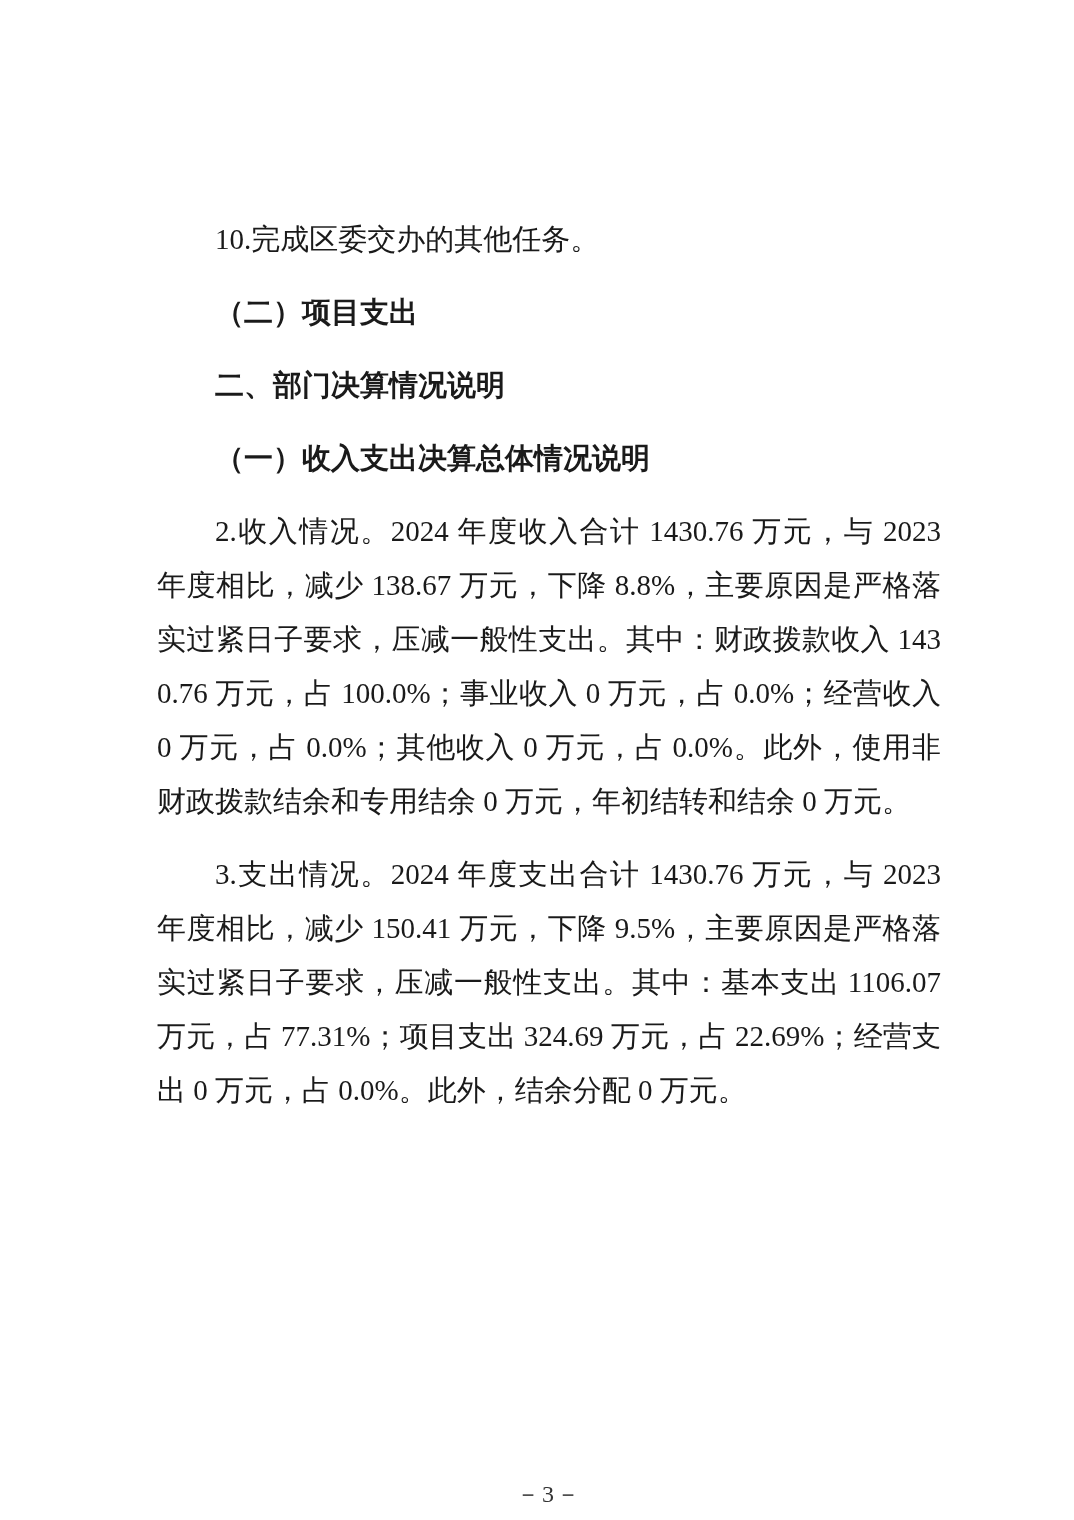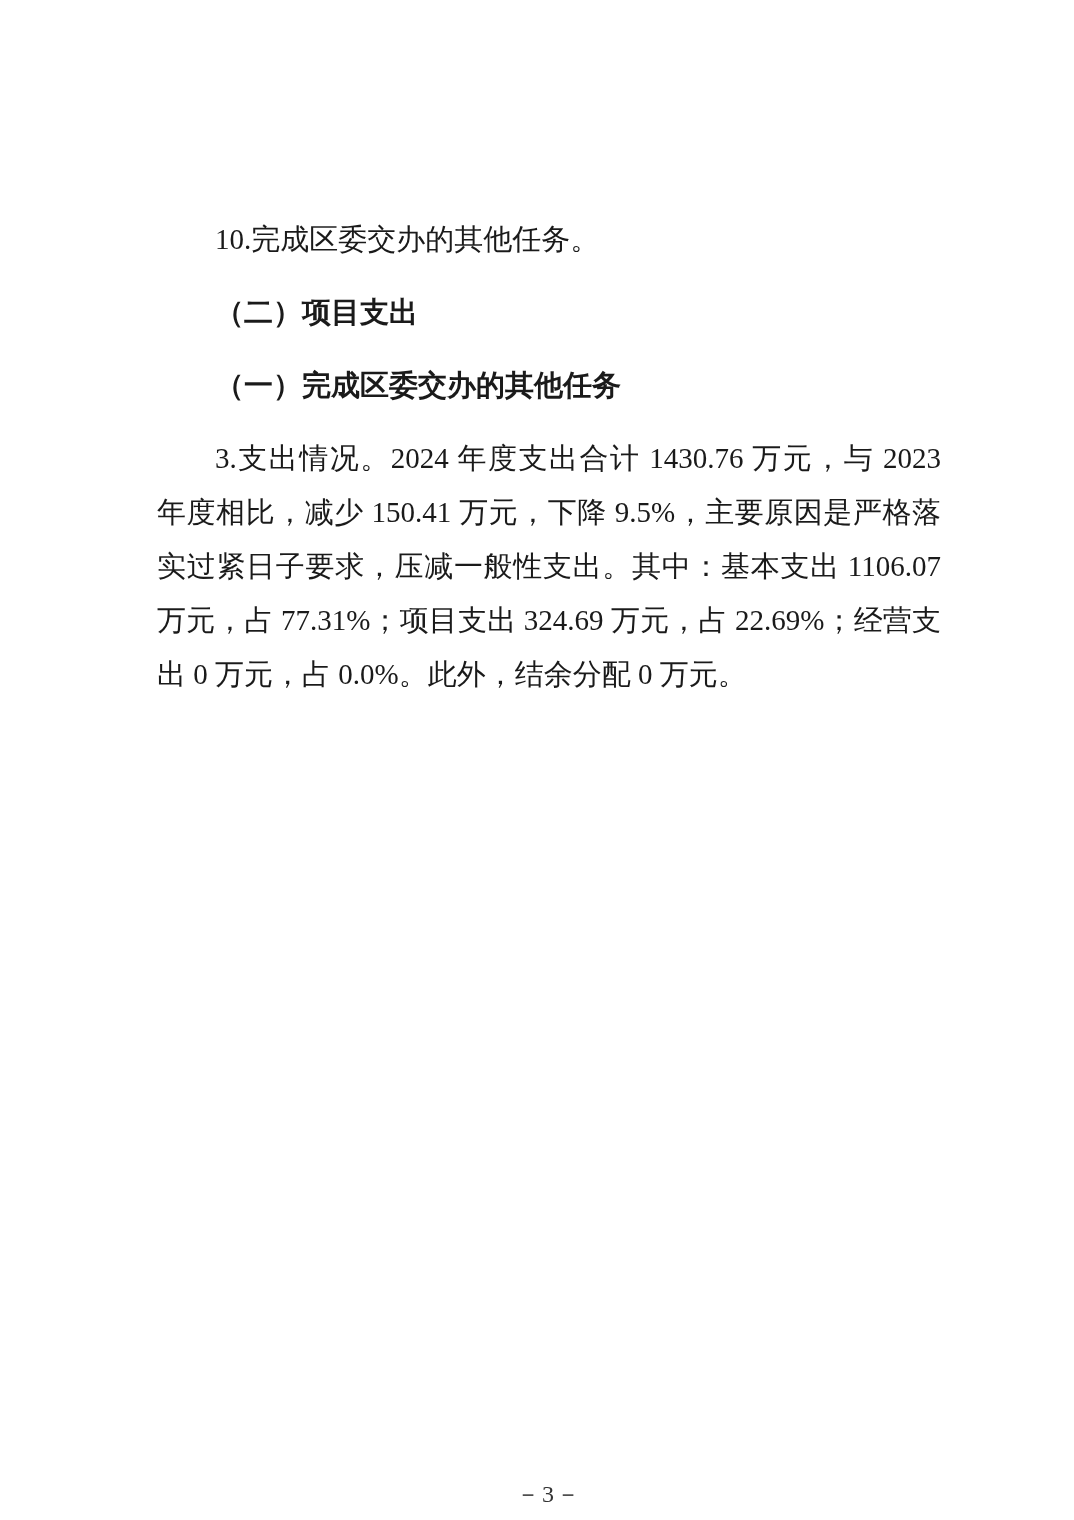--- a/index.html
+++ b/index.html
@@ -70,23 +70,25 @@
 <body>
 
 <div class="page">
   <div class="content">
 
     <p class="para">10.完成区委交办的其他任务。</p>
 
     <p class="h-kai">（二）项目支出</p>
 
 
+    <p class="h-hei">二、部门决算情况说明</p>
 
-    <p class="h-kai">（一）完成区委交办的其他任务</p>
+    <p class="h-kai">（一）收入支出决算总体情况说明</p>
 
 
+    <p class="para">2.收入情况。2024 年度收入合计 1430.76 万元，与 2023 年度相比，减少 138.67 万元，下降 8.8%，主要原因是严格落实过紧日子要求，压减一般性支出。其中：财政拨款收入 1430.76 万元，占 100.0%；事业收入 0 万元，占 0.0%；经营收入 0 万元，占 0.0%；其他收入 0 万元，占 0.0%。此外，使用非财政拨款结余和专用结余 0 万元，年初结转和结余 0 万元。</p>
 
     <p class="para">3.支出情况。2024 年度支出合计 1430.76 万元，与 2023 年度相比，减少 150.41 万元，下降 9.5%，主要原因是严格落实过紧日子要求，压减一般性支出。其中：基本支出 1106.07 万元，占 77.31%；项目支出 324.69 万元，占 22.69%；经营支出 0 万元，占 0.0%。此外，结余分配 0 万元。</p>
 
   </div>
 
   <div class="footer">－3－</div>
 </div>
 
 </body></html>

